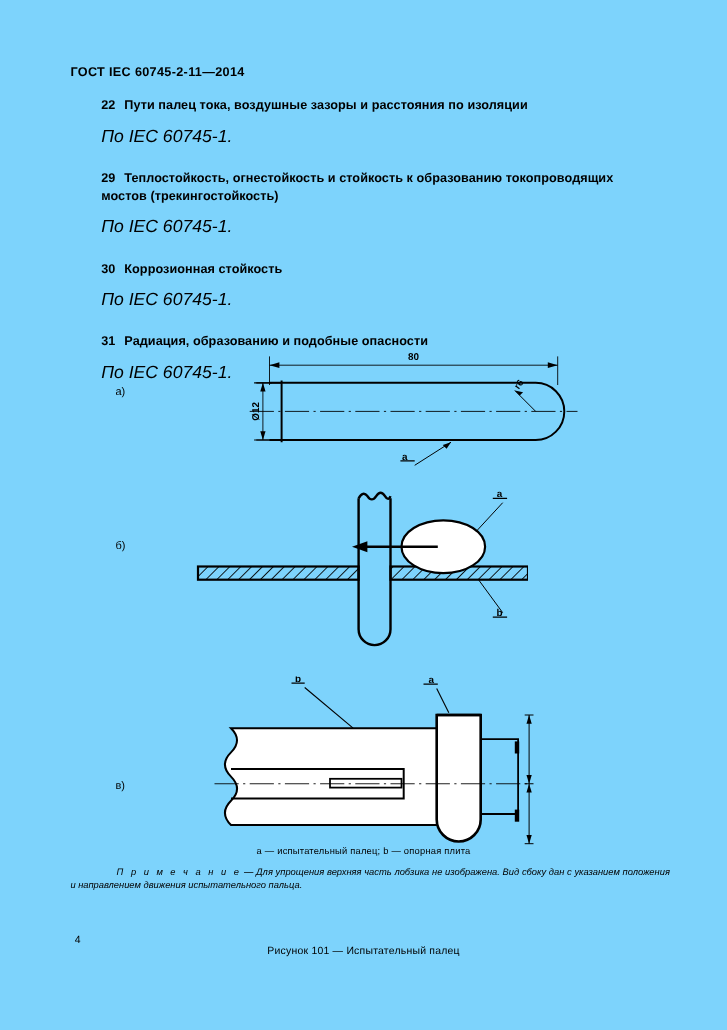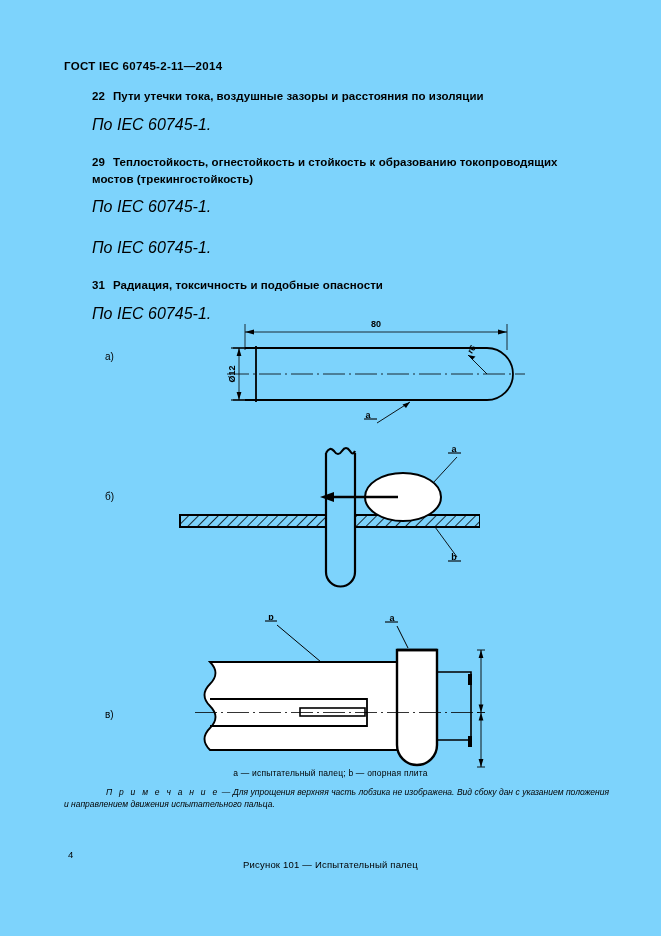--- a/index.html
+++ b/index.html
@@ -110,35 +110,36 @@
 </head>
 <body>
 
 <div id="page">
 
   <div class="doc-header">ГОСТ IEC 60745-2-11—2014</div>
 
   <div class="content">
 
     <div class="clause-block">
-      <p class="clause-title"><span class="num">22</span><span>Пути утечки тока, воздушные зазоры и расстояния по изоляции</span></p>
+      <p class="clause-title"><span class="num">22</span><span>Пути палец тока, воздушные зазоры и расстояния по изоляции</span></p>
       <p class="clause-body">По IEC 60745-1.</p>
     </div>
 
     <div class="clause-block">
       <p class="clause-title"><span class="num">29</span><span>Теплостойкость, огнестойкость и стойкость к образованию токопроводящих мостов (трекингостойкость)</span></p>
       <p class="clause-body">По IEC 60745-1.</p>
     </div>
 
     <div class="clause-block">
-      <p class="clause-body">По IEC 60745-1.</p>
-    </div>
-
-    <div class="clause-block">
-      <p class="clause-title"><span class="num">31</span><span>Радиация, токсичность и подобные опасности</span></p>
+      <p class="clause-title"><span class="num">30</span><span>Коррозионная стойкость</span></p>
+      <p class="clause-body">По IEC 60745-1.</p>
+    </div>
+
+    <div class="clause-block">
+      <p class="clause-title"><span class="num">31</span><span>Радиация, образованию и подобные опасности</span></p>
       <p class="clause-body">По IEC 60745-1.</p>
     </div>
 
   </div>
 
   <div id="figure">
 
     <div class="part-label" style="left:105px; top:42px;">а)</div>
     <div class="part-label" style="left:105px; top:182px;">б)</div>
     <div class="part-label" style="left:105px; top:400px;">в)</div>

